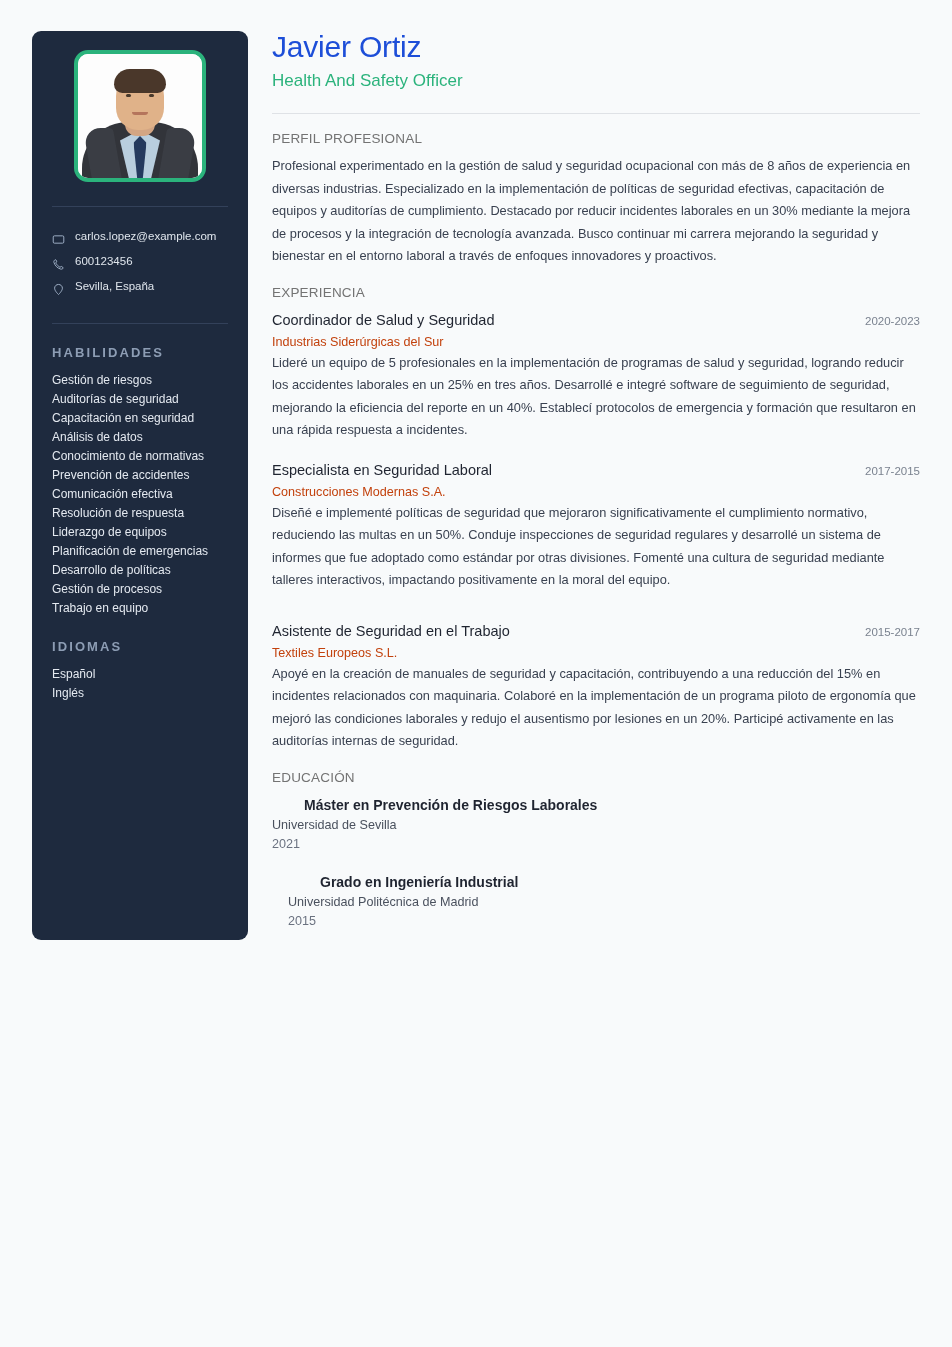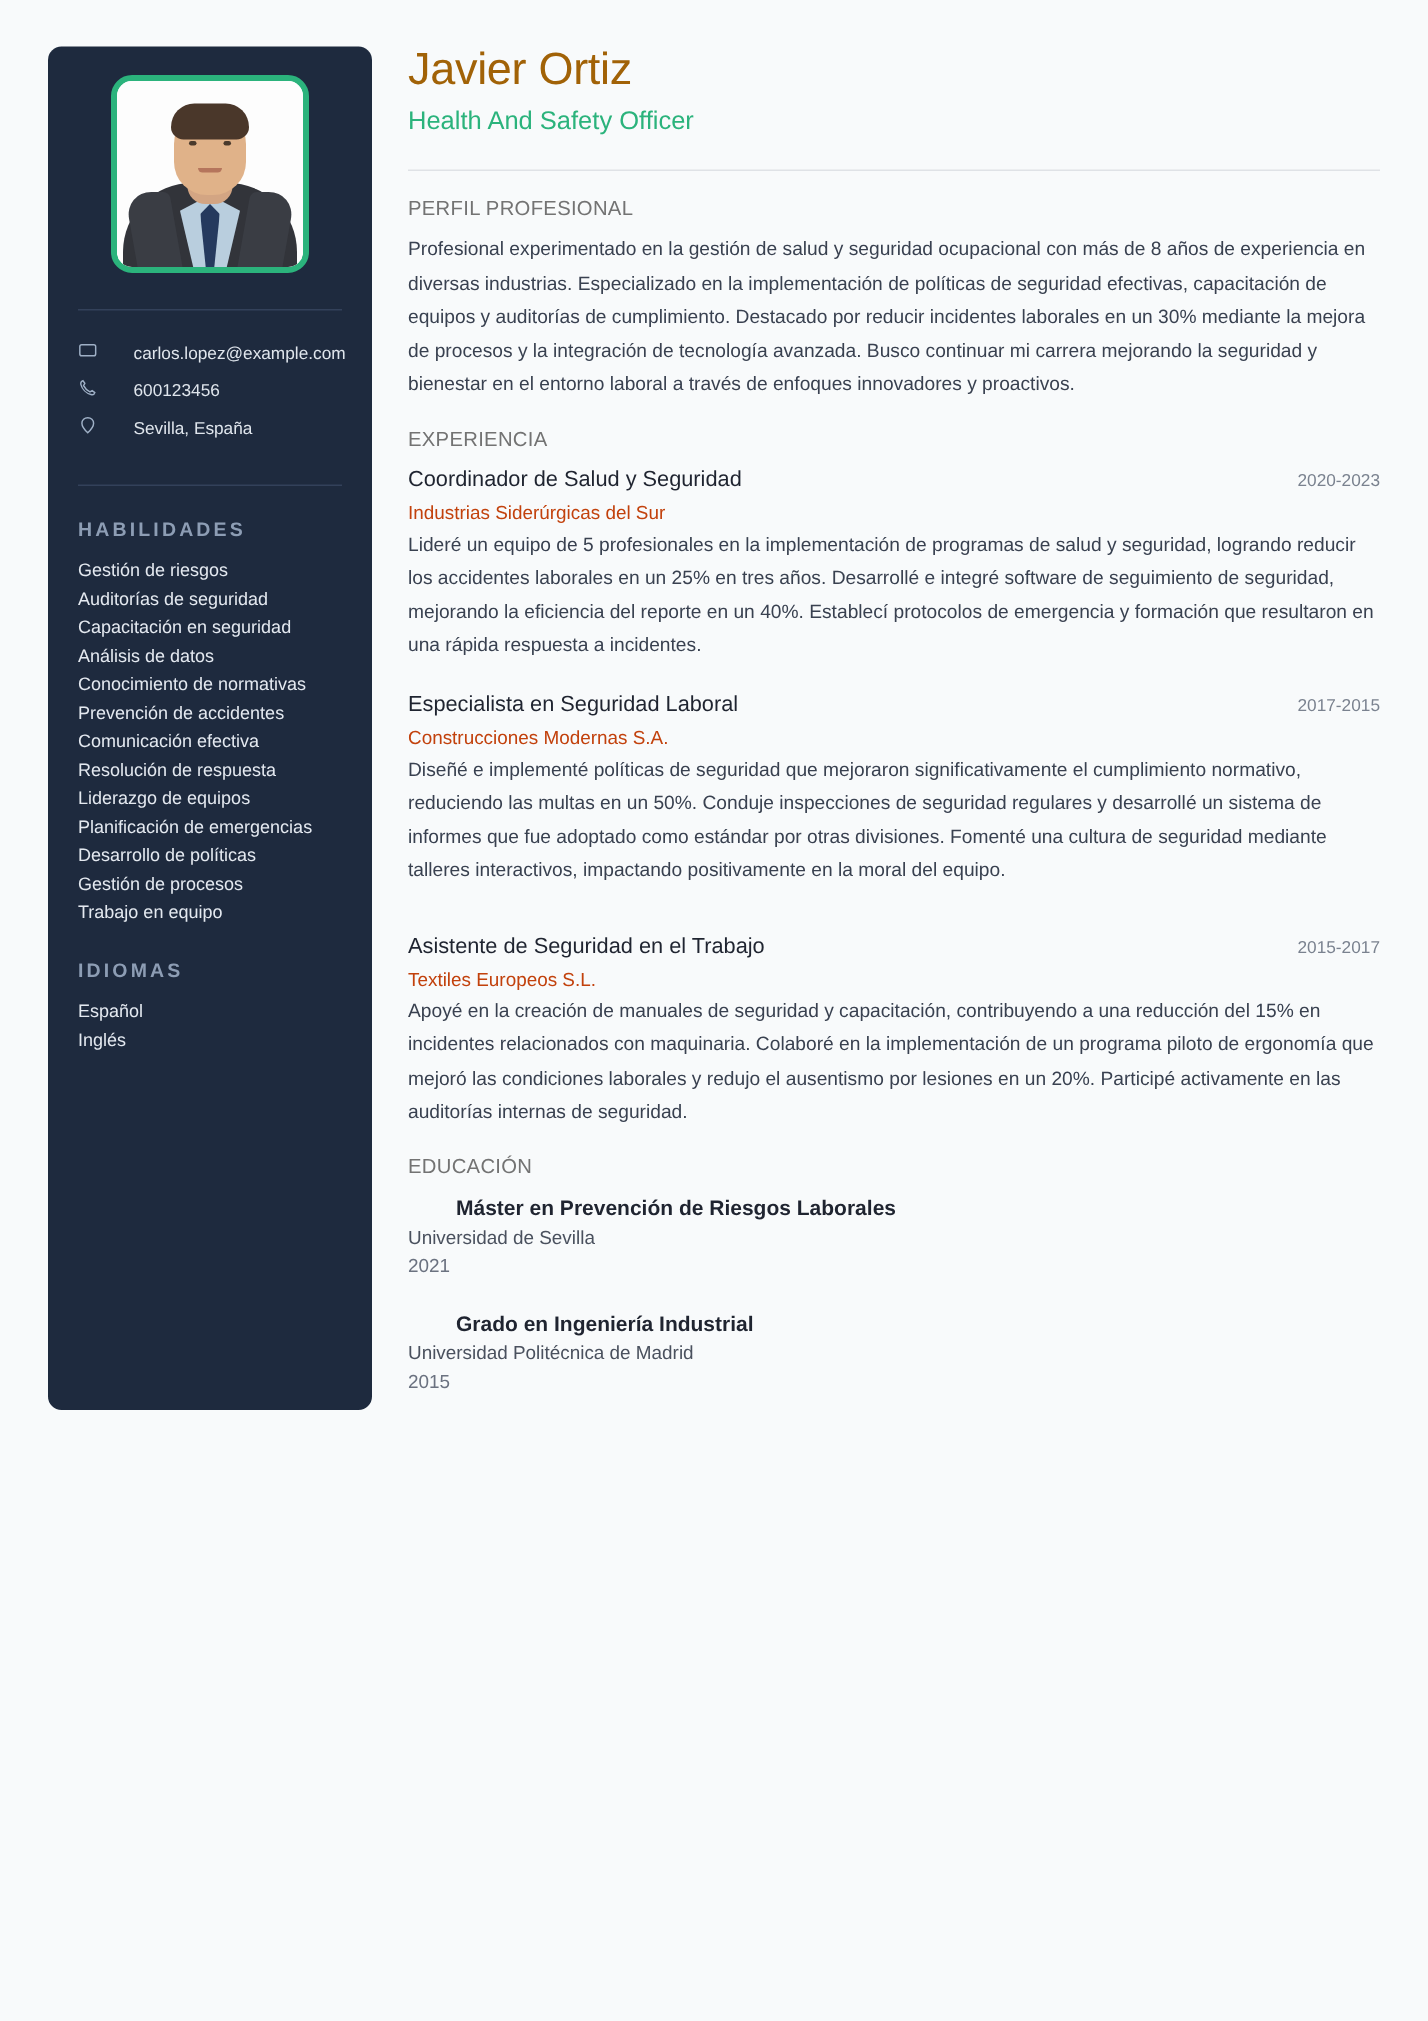--- a/index.html
+++ b/index.html
@@ -92,22 +92,22 @@
 
   .sb-divider {
     height: 1px;
     background: #33415a;
     margin: 24px 4px 0 4px;
   }
 
   .contact-list { margin-top: 17px; }
   .contact-row {
     display: flex;
-    align-items: flex-start;
-    gap: 24px;
+    align-items: flex-end;
+    gap: 10px;
     padding: 3px 4px;
     color: #dfe5ec;
     font-size: 11.5px;
     line-height: 19px;
   }
   .contact-row .ic {
     width: 13px; height: 13px; flex: 0 0 13px;
     display: flex; align-items: center; justify-content: center;
     color: #9fb0c6;
   }
@@ -133,21 +133,21 @@
   .main {
     position: absolute;
     left: 272px;
     top: 28px;
     width: 648px;
   }
 
   .name {
     font-size: 30px;
     font-weight: normal;
-    color: #a16207;
+    color: #1d4ed8;
     letter-spacing: -0.2px;
     line-height: 38px;
   }
   .job-title {
     font-size: 17px;
     color: #2bb37c;
     margin-top: 3px;
     line-height: 24px;
   }
 
@@ -200,21 +200,21 @@
     line-height: 20px;
   }
   .entry-desc {
     font-size: 12.8px;
     line-height: 22.5px;
     color: #394150;
     margin-top: 0px;
   }
 
   .edu-entry { margin-bottom: 17px; }
-  .edu-entry:last-child { margin-bottom: 0; }
+  .edu-entry:last-child { margin-bottom: 0; margin-left: 16px; }
   .edu-degree {
     font-size: 14px;
     font-weight: bold;
     color: #1f2430;
     line-height: 22px;
     padding-left: 32px;
   }
   .edu-school {
     font-size: 12.6px;
     color: #4a515e;

